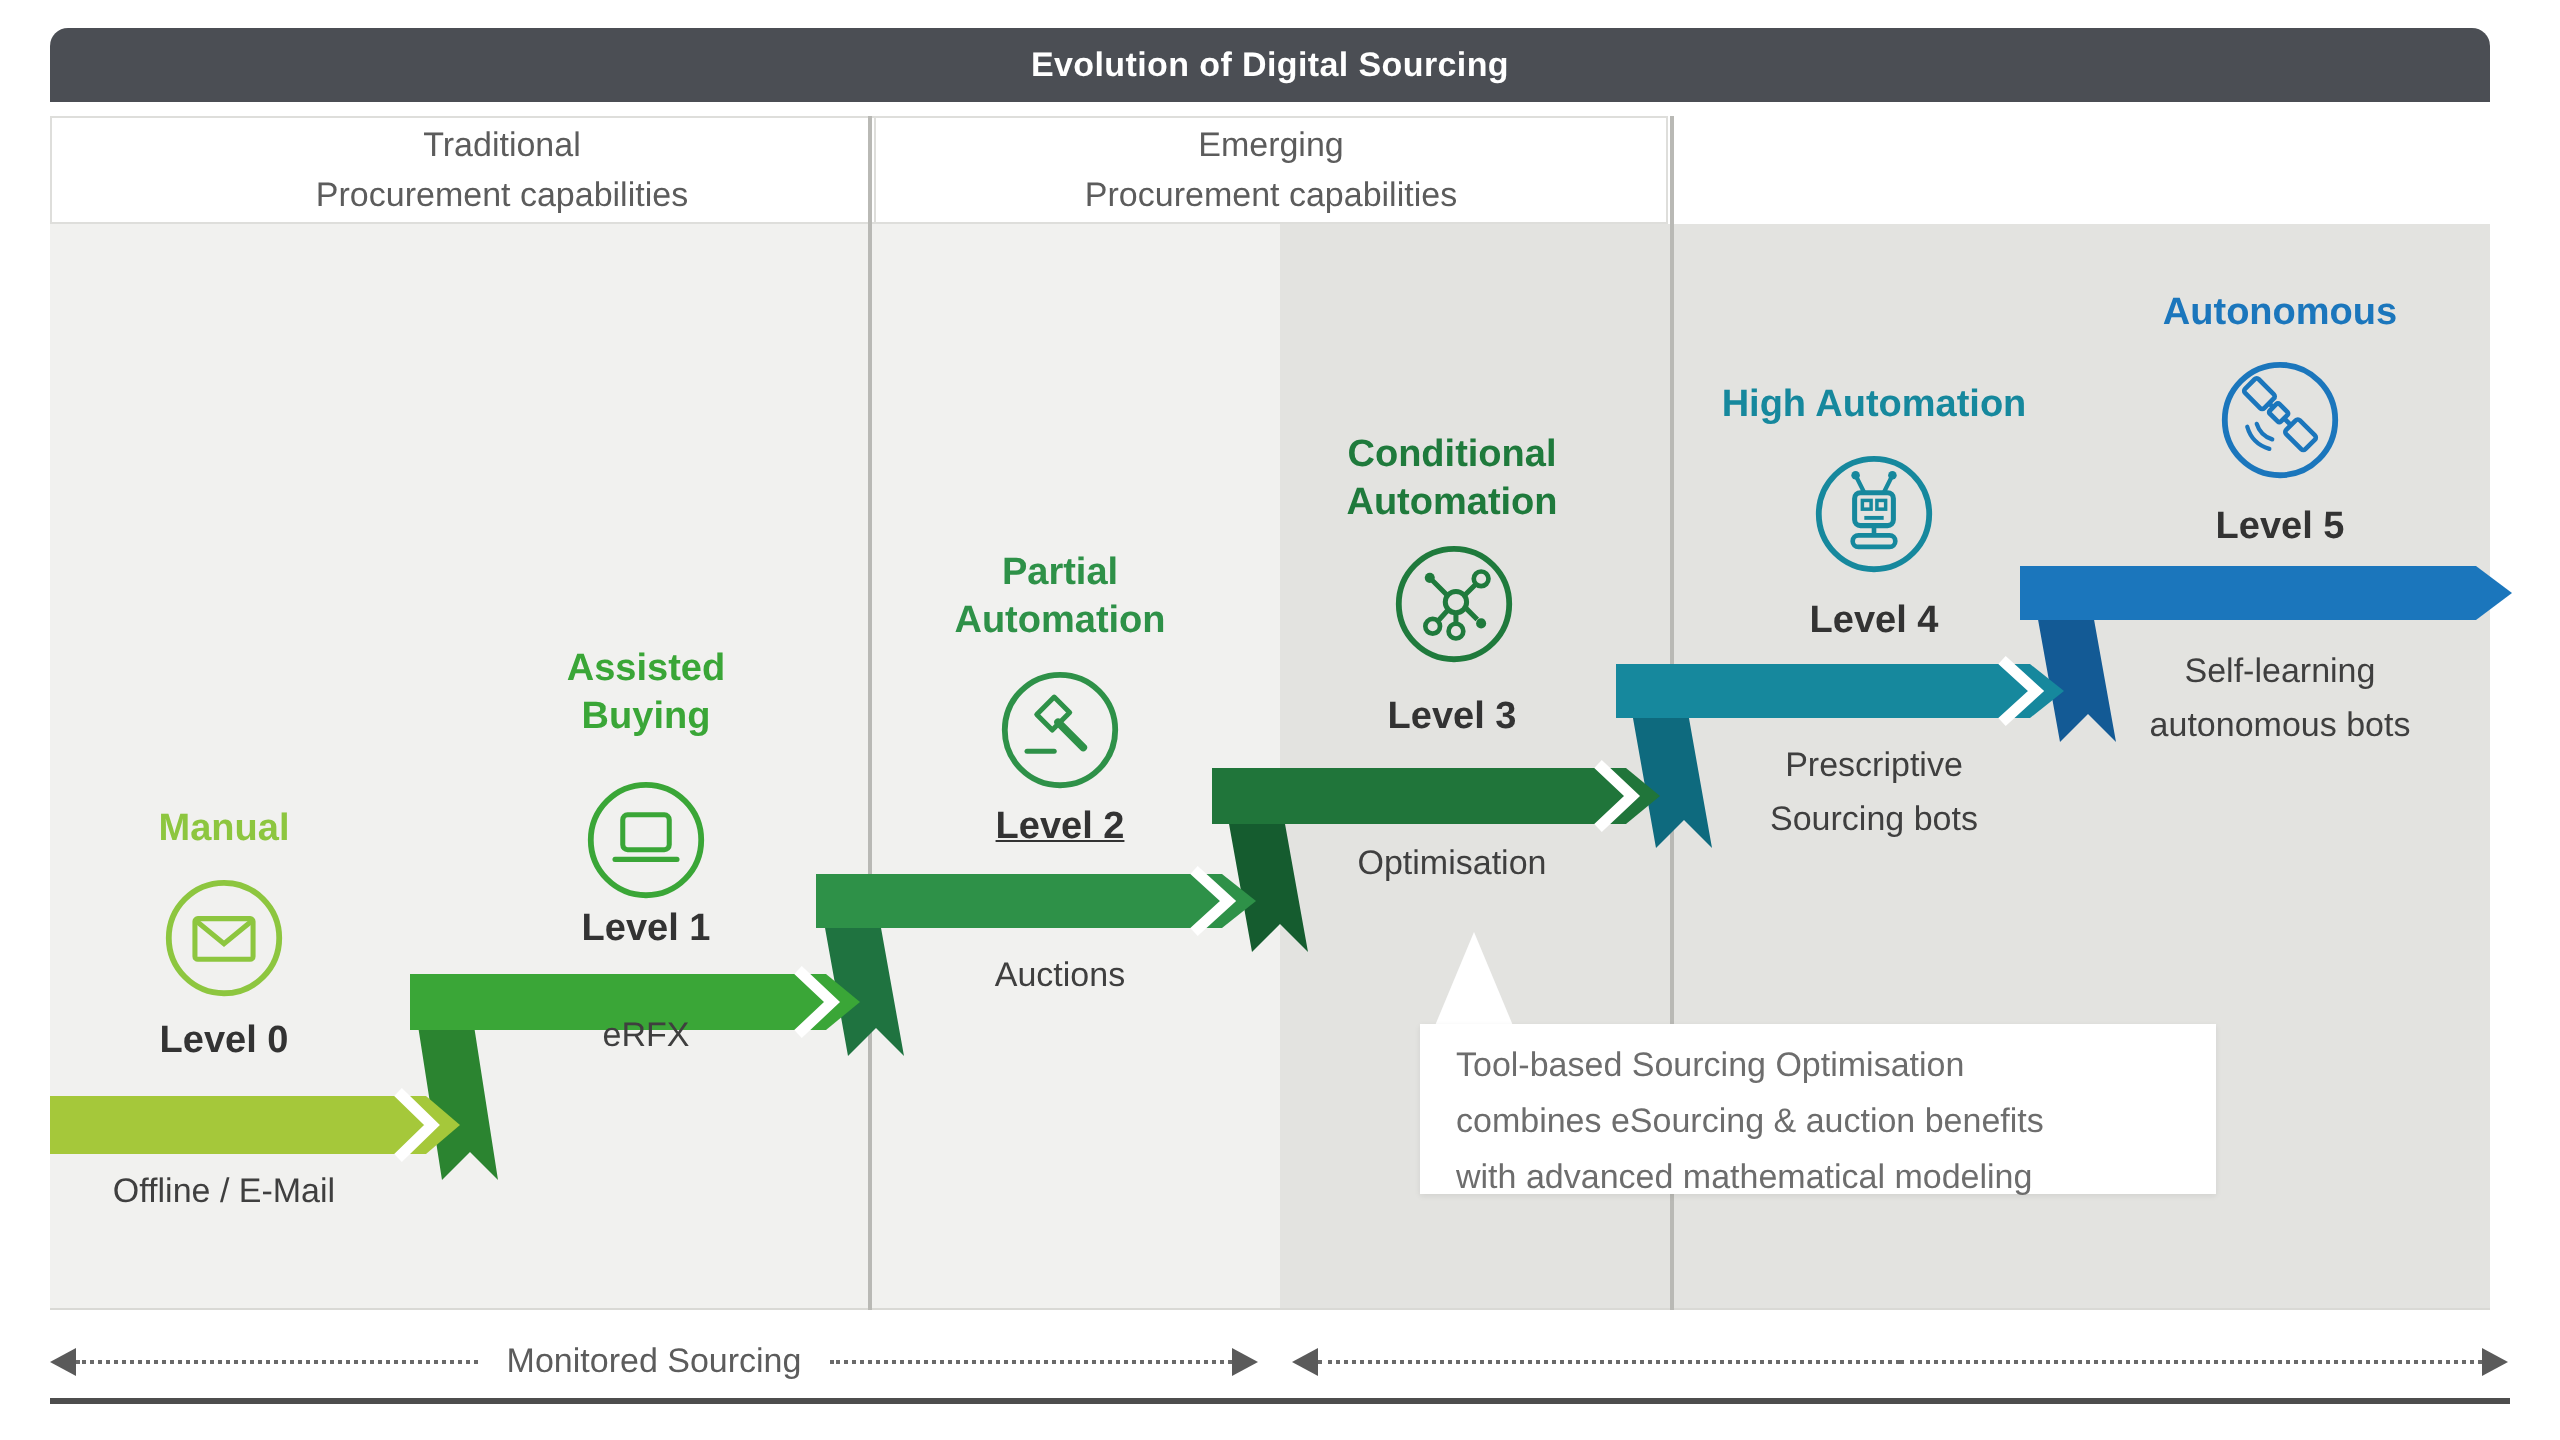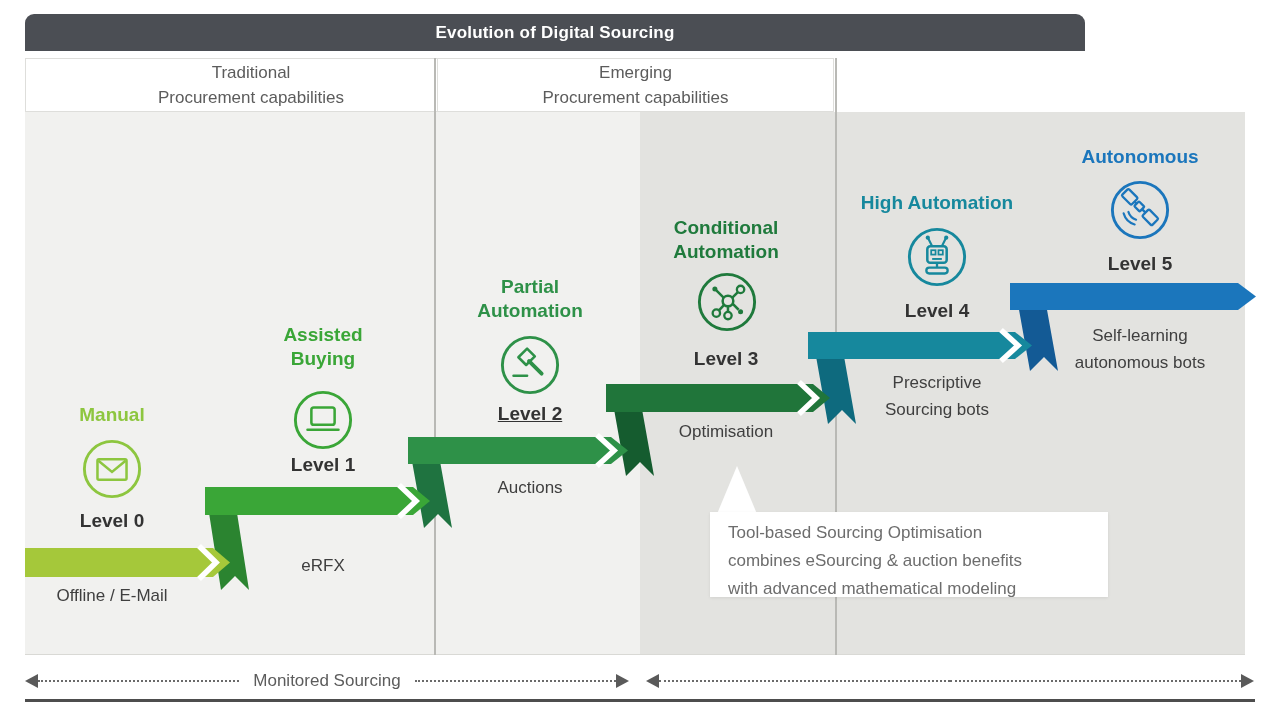--- a/index.html
+++ b/index.html
@@ -1,21 +1,21 @@
 <!DOCTYPE html>
 <html><head>
 <meta charset="utf-8">
 <style>
   * { margin:0; padding:0; box-sizing:border-box; }
   html,body { width:1280px; height:720px; background:#ffffff; overflow:hidden;
               font-family:"Liberation Sans", sans-serif; }
   .stage-wrap { position:relative; width:1280px; height:720px; }
 
   
-  .title-bar { position:absolute; left:25px; top:14px; width:1060px; height:37px;
+  .title-bar { position:absolute; left:25px; top:14px; width:1220px; height:37px;
                background:#4b4e54; border-radius:9px 9px 0 0;
                display:flex; align-items:center; justify-content:center;
                color:#ffffff; font-size:17px; font-weight:bold; letter-spacing:.2px; }
 
   
   .col-head { position:absolute; top:58px; height:54px; background:#ffffff;
               border:1px solid #dededb; display:flex; align-items:center; justify-content:center;
               text-align:center; color:#5c5c5c; font-size:17px; line-height:25px; white-space:pre-line; }
   .col-head.c1 { left:25px;  width:452px; }
   .col-head.c2 { left:437px; width:397px; }
@@ -39,21 +39,21 @@
   .icon-box { position:absolute; width:62px; height:62px; }
   .level-label { position:absolute; width:230px; text-align:center; font-size:19px;
                  font-weight:bold; color:#333333; }
   .sub-label { position:absolute; width:230px; text-align:center; font-size:17px;
                color:#3f3f3f; line-height:27px; white-space:pre-line; }
 
   
   .l0 .stage-label{left:-3px;top:403px;} .l0 .icon-box{left:81px;top:438px;}
   .l0 .level-label{left:-3px;top:510px;} .l0 .sub-label{left:-3px;top:582px;}
   .l1 .stage-label{left:208px;top:323px;} .l1 .icon-box{left:292px;top:389px;}
-  .l1 .level-label{left:208px;top:454px;} .l1 .sub-label{left:208px;top:552px;}
+  .l1 .level-label{left:208px;top:454px;} .l1 .sub-label{left:208px;top:504px;}
   .l2 .stage-label{left:415px;top:275px;} .l2 .icon-box{left:499px;top:334px;}
   .l2 .level-label{left:415px;top:403px;text-decoration:underline;} .l2 .sub-label{left:415px;top:474px;}
   .l3 .stage-label{left:611px;top:216px;} .l3 .icon-box{left:696px;top:271px;}
   .l3 .level-label{left:611px;top:348px;} .l3 .sub-label{left:611px;top:418px;text-align:center;}
   .l4 .stage-label{left:822px;top:191px;} .l4 .icon-box{left:906px;top:226px;}
   .l4 .level-label{left:822px;top:300px;} .l4 .sub-label{left:822px;top:369px;}
   .l5 .stage-label{left:1025px;top:145px;} .l5 .icon-box{left:1109px;top:179px;}
   .l5 .level-label{left:1025px;top:253px;} .l5 .sub-label{left:1025px;top:322px;}
 
   

